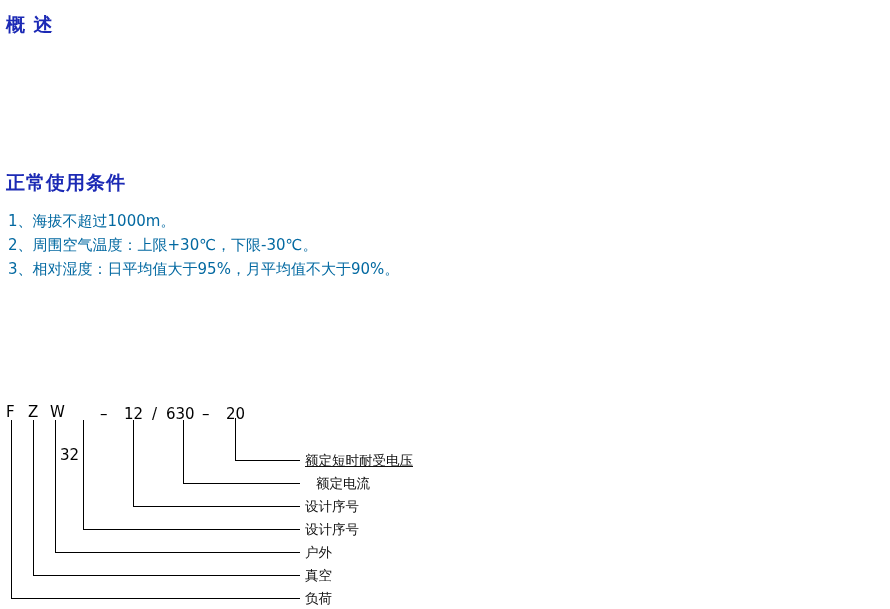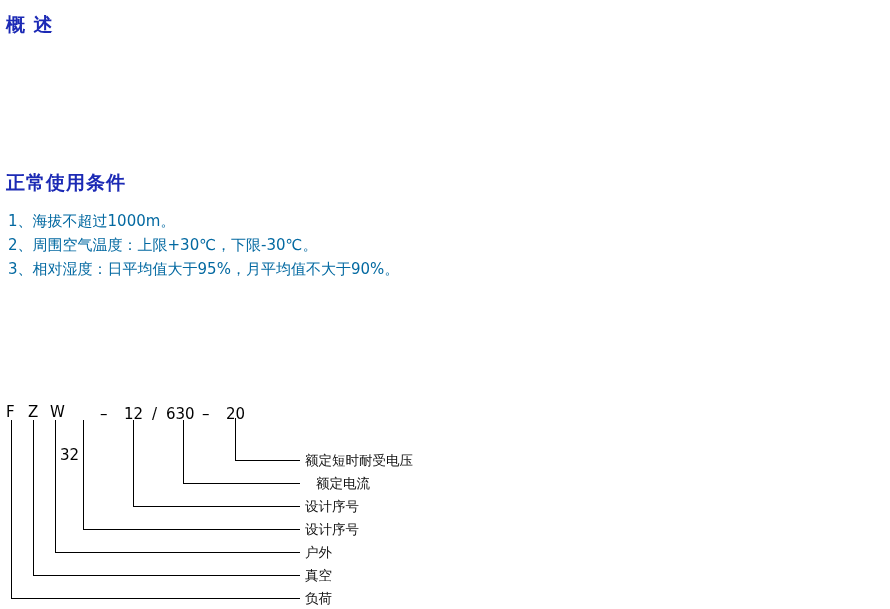--- a/index.html
+++ b/index.html
@@ -100,21 +100,21 @@
     <div class="code-char" style="left:60px; top:7px;margin-top:41px;">32</div>
     <div class="code-char" style="left:100px;top:7px;">–</div>
     <div class="code-char" style="left:124px;top:7px;">12</div>
     <div class="code-char" style="left:152px;top:7px;">/</div>
     <div class="code-char" style="left:166px;top:7px;">630</div>
     <div class="code-char" style="left:202px;top:7px;">–</div>
     <div class="code-char" style="left:226px;top:7px;">20</div>
 
     <div class="vline" style="left:235px; top:20px;  height:43px;"></div>
     <div class="hline" style="left:235px; top:62px;  width:65px;"></div>
-    <div class="code-label" style="left:305px; top:54px;">额定短时耐受电压</div>
+    <div class="code-label" style="left:305px; top:54px;text-decoration:underline;">额定短时耐受电压</div>
 
     <div class="vline" style="left:183px; top:22px;  height:64px;"></div>
     <div class="hline" style="left:183px; top:85px;  width:117px;"></div>
     <div class="code-label" style="left:316px; top:77px;">额定电流</div>
 
     <div class="vline" style="left:133px; top:22px;  height:87px;"></div>
     <div class="hline" style="left:133px; top:108px; width:167px;"></div>
     <div class="code-label" style="left:305px; top:100px;">设计序号</div>
 
     <div class="vline" style="left:83px;  top:22px;  height:110px;"></div>

